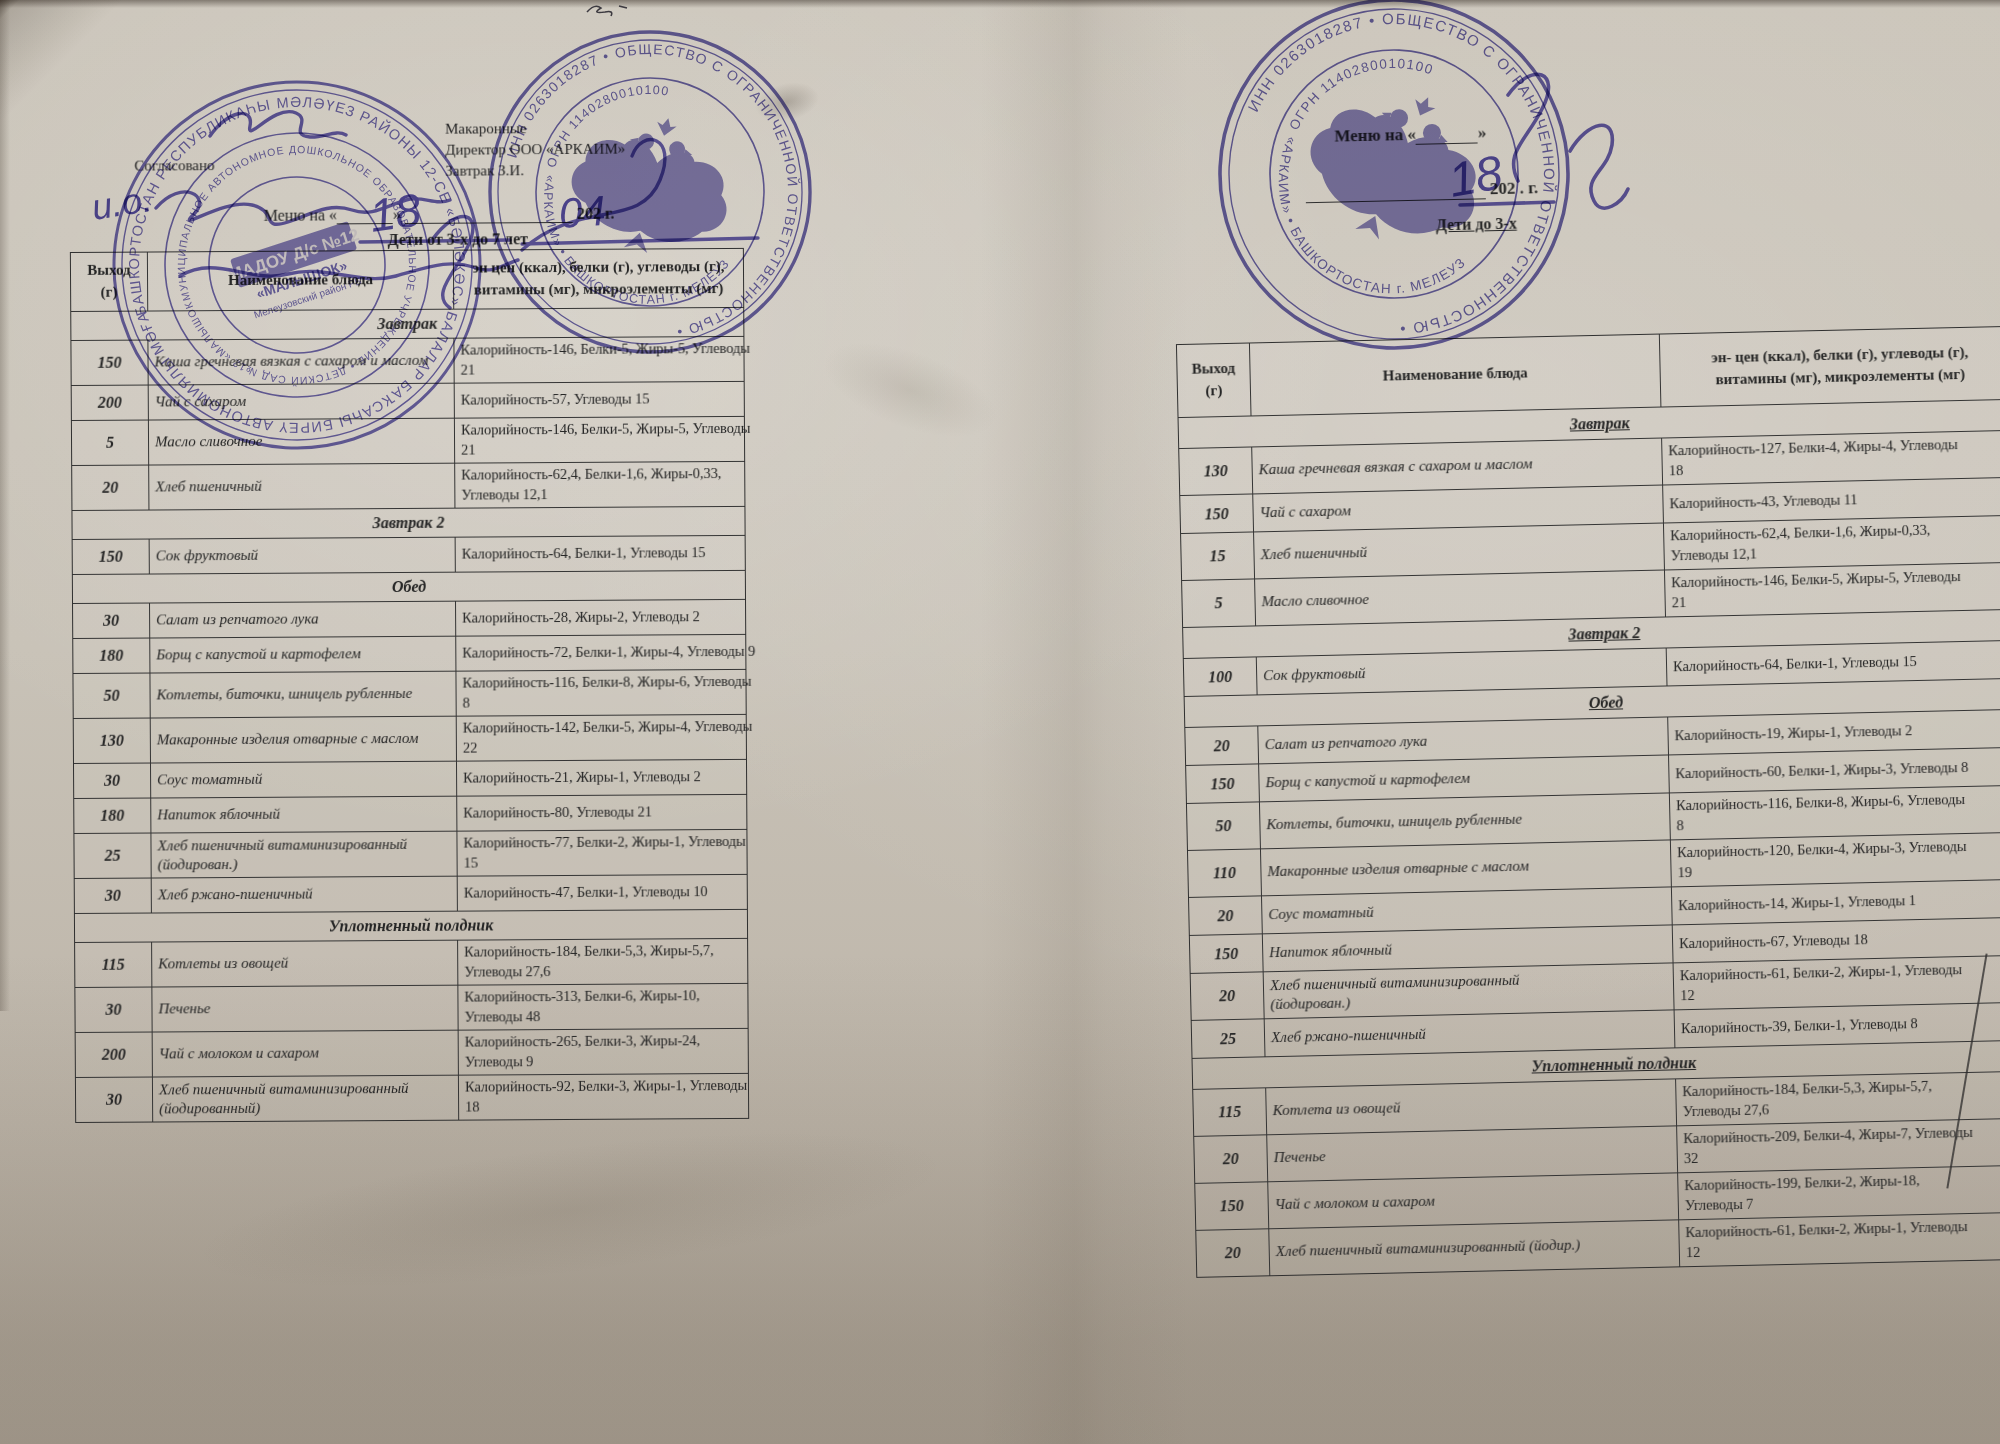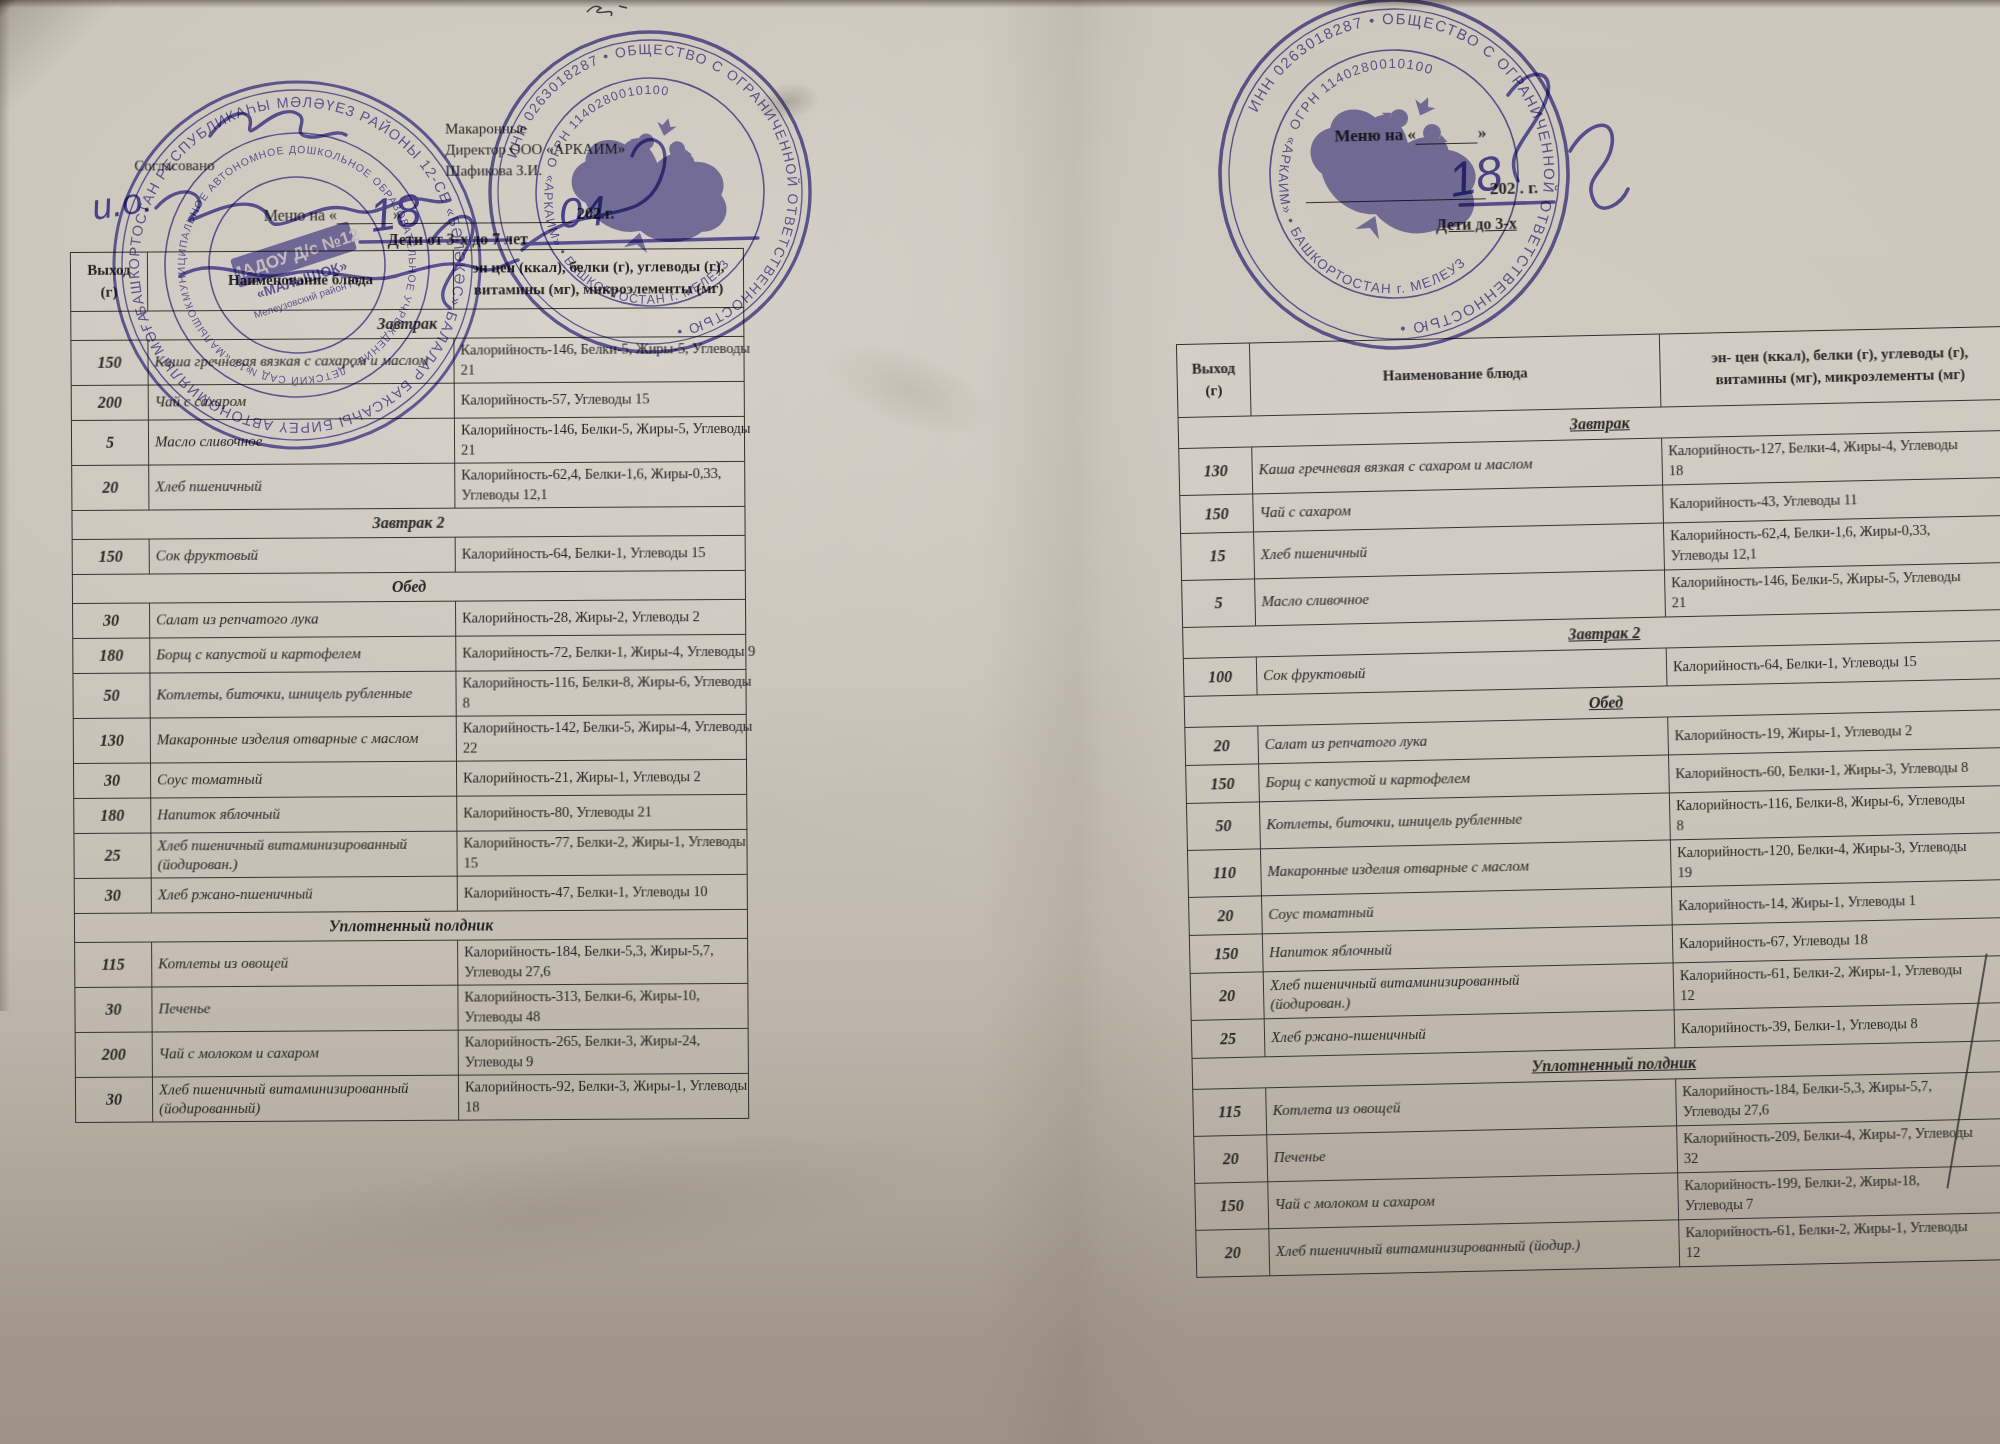--- a/index.html
+++ b/index.html
@@ -78,21 +78,21 @@
     <path d="M2,10 q8,-9 14,-4 q-10,6 4,4 q9,-2 6,4 M34,4 l8,2" stroke="#3c3a40" stroke-width="1.6" fill="none"></path>
   </svg>
 
   <div class="abs" id="left-page">
 
     <span class="ptext fs15" style="left:137px;top:147px;margin-top:9px;">Согласовано</span>
 
     <div class="ptext fs15" style="left:448px;top:119px;line-height:21px;white-space:normal;width:250px;">
       <span>Макаронные</span><br>
       <span>Директор ООО «АРКАИМ»</span><br>
-      <span>Шафикова З.И.</span>
+      <span>Завтрак З.И.</span>
     </div>
 
     <div class="ptext fs16" style="left:266px;top:206px;">
       <span>Меню на «</span><span class="gapline" style="width:56px;"></span><span>»</span>
       <span class="gapline" style="width:168px;"></span>
       <span class="b">202   г.</span>
     </div>
 
     <div class="ptext fs16 b" style="left:300px;top:231px;width:320px;text-align:center;font-weight:600;">Дети от 3-х до 7 лет</div>
 

